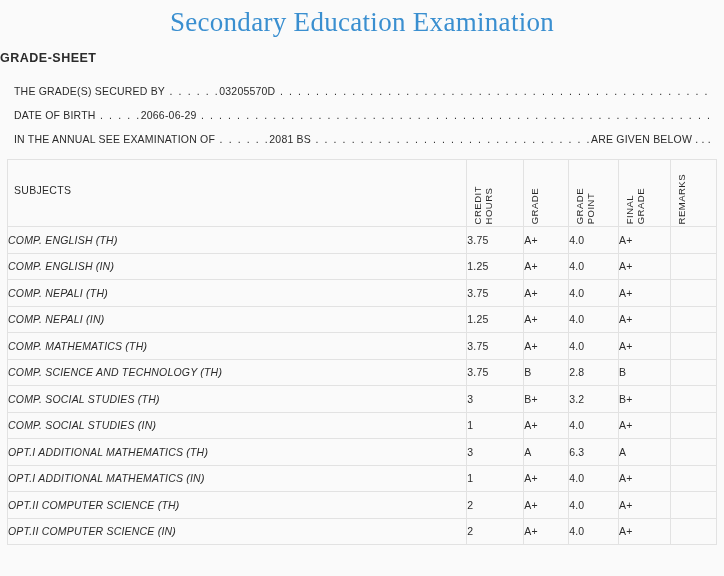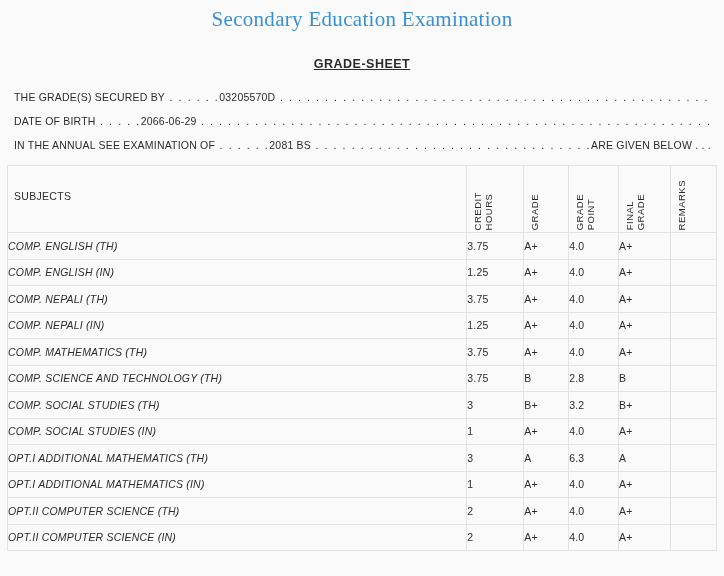--- a/index.html
+++ b/index.html
@@ -18,32 +18,31 @@
     width: 724px;
     height: 576px;
     position: relative;
     box-sizing: border-box;
     padding: 0;
   }
   .title {
     text-align: center;
     color: #3a8fd0;
     font-family: "Liberation Serif", serif;
-    font-size: 21px;
+    font-size: 27px;
     padding-top: 7px;
     letter-spacing: 0.3px;
   }
   .subtitle {
-    text-align: center;
+    text-align: left;
     font-size: 12.5px;
     font-weight: bold;
     color: #2b2b2b;
-    margin-top: 25px;
+    margin-top: 13px;
     letter-spacing: 0.5px;
-    text-decoration: underline;
   }
   .infoblock {
     margin-top: 14px;
     padding: 0 10px 0 14px;
     font-size: 10.5px;
     color: #2b2b2b;
   }
   .inforow {
     white-space: nowrap;
     overflow: hidden;

